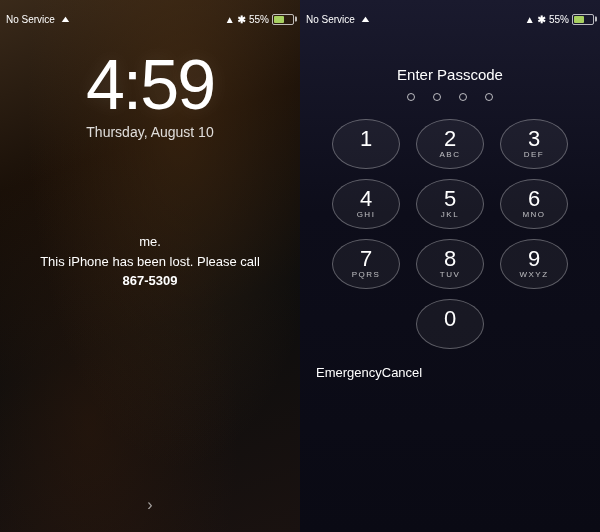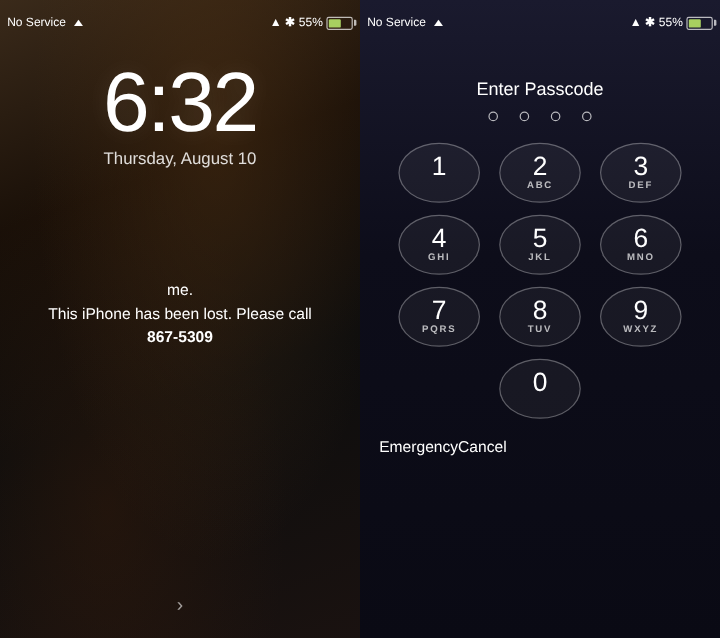--- a/index.html
+++ b/index.html
@@ -250,21 +250,21 @@
     .key-number {
       color: white;
       font-size: 22px;
       font-weight: 300;
       line-height: 1;
     }
 
     .key-letters {
       color: rgba(255,255,255,0.7);
       font-size: 8px;
-      font-weight: 700;
+      font-weight: 400;
       letter-spacing: 1.5px;
       line-height: 1.2;
     }
 
     .passcode-footer {
       width: 100%;
       display: flex;
       justify-content: flex-start;
       padding: 0 16px;
       margin-top: 16px;
@@ -292,21 +292,21 @@
       <span class="bluetooth-icon">✱</span>
       <span class="status-text">55%</span>
       <div class="battery-container">
         <div class="battery-icon">
           <div class="battery-fill"></div>
         </div>
       </div>
     </div>
   </div>
 
-  <div class="lock-time">6:32</div>
+  <div class="lock-time">4:59</div>
 
   <div class="lock-date">Thursday, August 10</div>
 
   <div class="lost-message">
     <div class="lost-message-text">me.</div>
     <div class="lost-message-text">This iPhone has been lost. Please call</div>
     <div class="lost-message-phone">867-5309</div>
   </div>
 
   <div class="slide-to-unlock">

